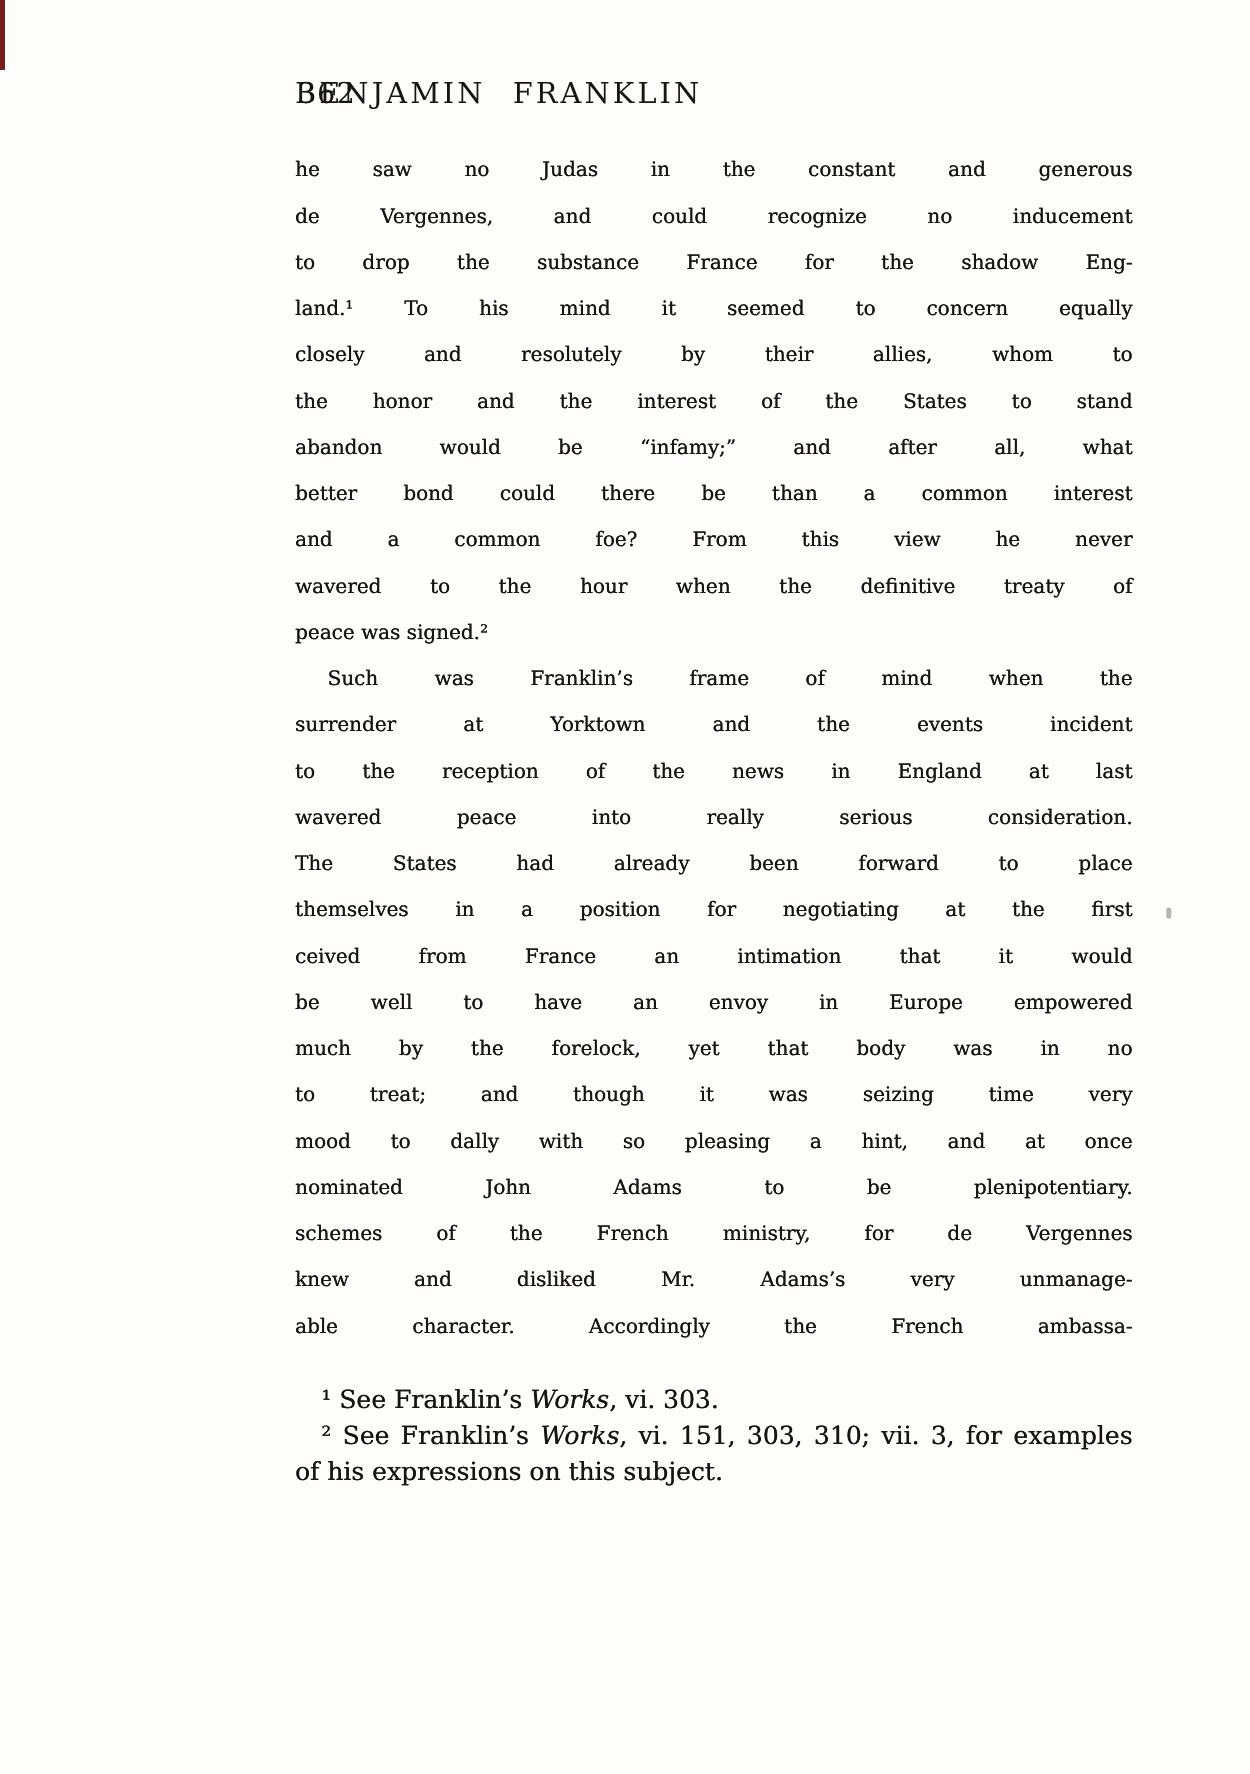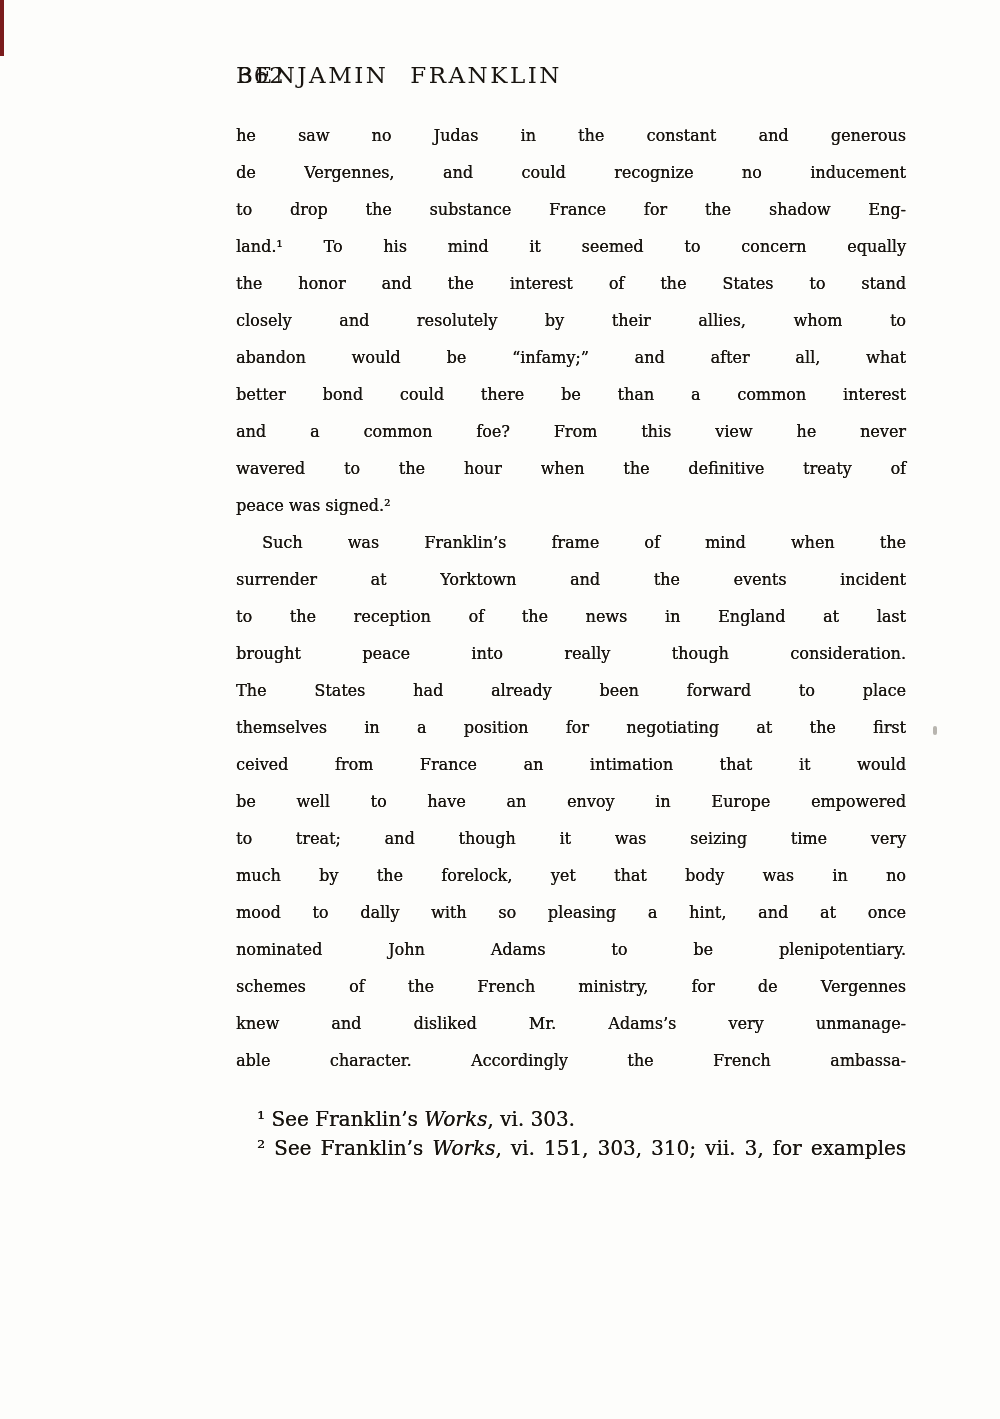--- a/index.html
+++ b/index.html
@@ -106,50 +106,51 @@
       <span class="page-num">362</span>
       <span class="running-title">BENJAMIN FRANKLIN</span>
     </div>
 
     <div class="body-text">
         <div class="paragraph">
           <div class="line"><span>he saw no Judas in the constant and generous</span></div>
           <div class="line"><span>de Vergennes, and could recognize no inducement</span></div>
           <div class="line"><span>to drop the substance France for the shadow Eng-</span></div>
           <div class="line"><span>land.¹  To his mind it seemed to concern equally</span></div>
+          <div class="line"><span>closely and resolutely by their allies, whom to</span></div>
           <div class="line"><span>the honor and the interest of the States to stand</span></div>
-          <div class="line"><span>closely and resolutely by their allies, whom to</span></div>
           <div class="line"><span>abandon would be “infamy;” and after all, what</span></div>
           <div class="line"><span>better bond could there be than a common interest</span></div>
           <div class="line"><span>and a common foe?  From this view he never</span></div>
           <div class="line"><span>wavered to the hour when the definitive treaty of</span></div>
           <div class="line last"><span>peace was signed.²</span></div>
         </div>
         <div class="paragraph indented">
           <div class="line"><span>Such was Franklin’s frame of mind when the</span></div>
           <div class="line"><span>surrender at Yorktown and the events incident</span></div>
           <div class="line"><span>to the reception of the news in England at last</span></div>
-          <div class="line"><span>brought peace into really though consideration.</span></div>
+          <div class="line"><span>wavered peace into really serious consideration.</span></div>
           <div class="line"><span>The States had already been forward to place</span></div>
           <div class="line"><span>themselves in a position for negotiating at the first</span></div>
           <div class="line"><span>ceived from France an intimation that it would</span></div>
           <div class="line"><span>be well to have an envoy in Europe empowered</span></div>
+          <div class="line"><span>much by the forelock, yet that body was in no</span></div>
           <div class="line"><span>to treat; and though it was seizing time very</span></div>
-          <div class="line"><span>much by the forelock, yet that body was in no</span></div>
           <div class="line"><span>mood to dally with so pleasing a hint, and at once</span></div>
           <div class="line"><span>nominated John Adams to be plenipotentiary.</span></div>
           <div class="line"><span>schemes of the French ministry, for de Vergennes</span></div>
           <div class="line"><span>knew and disliked Mr. Adams’s very unmanage-</span></div>
           <div class="line"><span>able character.  Accordingly the French ambassa-</span></div>
         </div>
       </div>
 
     <div class="footnotes">
         <div class="footnote">
           <div class="line last"><span>¹ See Franklin’s </span><i>Works</i><span>, vi. 303.</span></div>
         </div>
         <div class="footnote">
           <div class="line"><span>² See Franklin’s </span><i>Works</i><span>, vi. 151, 303, 310; vii. 3, for examples</span></div>
+          <div class="line last"><span>of his expressions on this subject.</span></div>
         </div>
       </div>
 
   </div>
 </div>
 
 </body></html>

